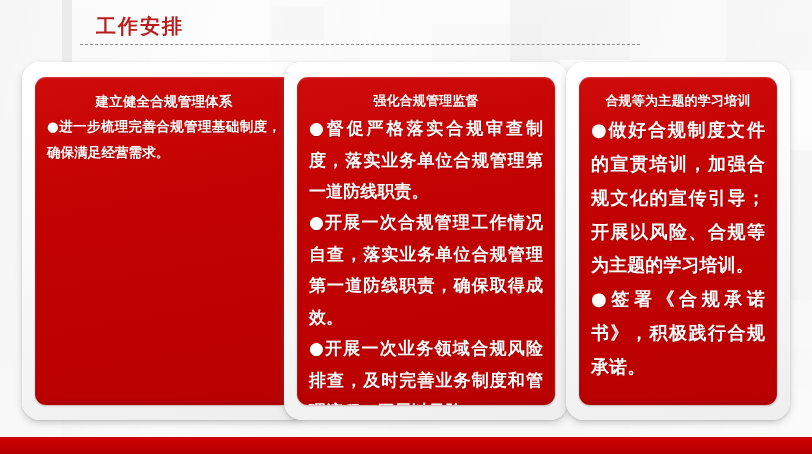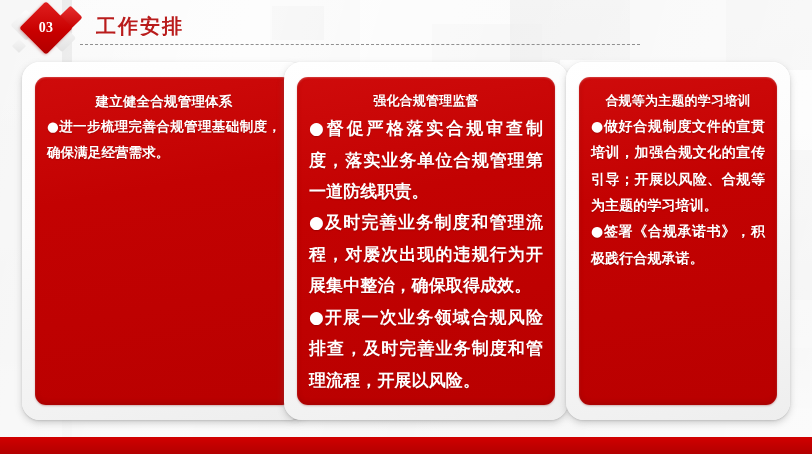--- a/index.html
+++ b/index.html
@@ -203,21 +203,21 @@
     font-size: 13.5px;
     line-height: 1.92;
     letter-spacing: .1px;
     text-align: justify;
     text-align-last: left;
     font-family: "DejaVu Sans", "Liberation Sans", sans-serif;
     text-shadow: 0 1px 1px rgba(110,0,0,.40);
     text-indent: 0;
   }
   .card-2 .bullet-item { font-size: 17px; line-height: 1.85; }
-  .card-3 .bullet-item { font-size: 14px; line-height: 1.88; }
+  .card-3 .bullet-item { font-size: 18px; line-height: 1.88; }
 
   
   .bottom-bar {
     position: absolute;
     left: 0;
     top: 437px;
     width: 812px;
     height: 17px;
     background: linear-gradient(180deg, #d10000 0%, #c00000 55%, #b30000 100%);
   }
@@ -245,28 +245,20 @@
     <div class="blk vlite" style="left:100px;top:348px;width:300px;height:60px;"></div>
     <div class="blk dark" style="left:400px;top:340px;width:180px;height:70px;opacity:.45;"></div>
     <div class="blk vlite" style="left:580px;top:352px;width:150px;height:58px;"></div>
     <div class="blk lite" style="left:0;top:408px;width:812px;height:29px;opacity:.7;"></div>
     <div class="diag" style="left:700px;top:330px;border-width:0 0 60px 46px;border-color:transparent transparent #efefef transparent;"></div>
     <div class="diag" style="left:596px;top:360px;border-width:0 46px 46px 0;border-color:transparent #f0f0f0 transparent transparent;"></div>
   </div>
   <div class="bg-sheen"></div>
 
   <div class="header">
-    <div class="diamond-cluster">
-      <div class="dmd dmd-g1"></div>
-      <div class="dmd dmd-g3"></div>
-      <div class="dmd dmd-g2"></div>
-      <div class="dmd dmd-sm-red"></div>
-      <div class="dmd dmd-main"></div>
-      <div class="dmd-main-label">03</div>
-    </div>
 
     <div class="header-title">工作安排</div>
 
     <div class="header-rule"></div>
   </div>
 
   <div class="cards">
 
     <div class="card card-1">
       <div class="panel">
@@ -275,21 +267,21 @@
           <li class="bullet-item">●进一步梳理完善合规管理基础制度，确保满足经营需求。</li>
         </ul>
       </div>
     </div>
 
     <div class="card card-2">
       <div class="panel">
         <div class="panel-title">强化合规管理监督</div>
         <ul class="bullet-list">
           <li class="bullet-item">●督促严格落实合规审查制度，落实业务单位合规管理第一道防线职责。</li>
-          <li class="bullet-item">●及时完善业务制度和管理流程，对屡次出现的违规行为开展集中整治，确保取得成效。</li>
+          <li class="bullet-item">●开展一次合规管理工作情况自查，落实业务单位合规管理第一道防线职责，确保取得成效。</li>
           <li class="bullet-item">●开展一次业务领域合规风险排查，及时完善业务制度和管理流程，开展以风险。</li>
         </ul>
       </div>
     </div>
 
     <div class="card card-3">
       <div class="panel">
         <div class="panel-title">合规等为主题的学习培训</div>
         <ul class="bullet-list">
           <li class="bullet-item">●做好合规制度文件的宣贯培训，加强合规文化的宣传引导；开展以风险、合规等为主题的学习培训。</li>

